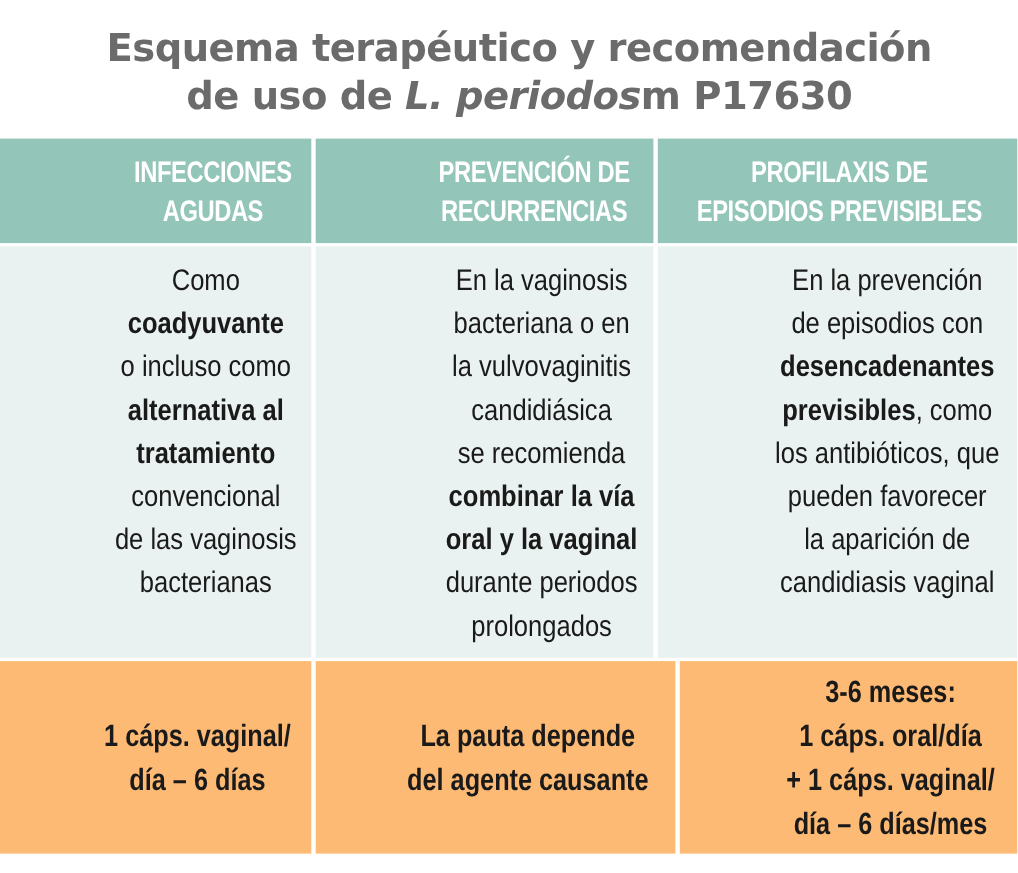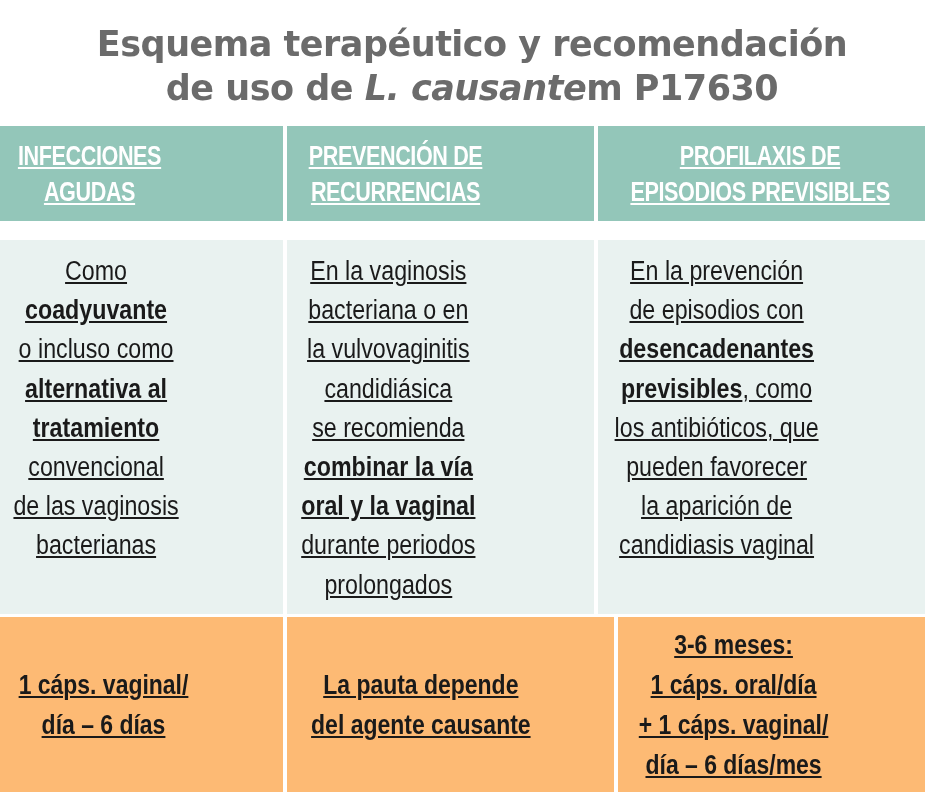--- a/index.html
+++ b/index.html
@@ -9,56 +9,56 @@
     }
     .title {
       position:absolute; left:27px; top:22px; width:890px;
       font-family:"DejaVu Sans", sans-serif; font-weight:bold;
       font-size:35px; line-height:44px; color:#6b6b6b; letter-spacing:-0.5px;text-align:center;
     }
     .title .it { font-style:italic; }
     .grid { position:absolute; left:0; top:126px; width:925px; }
     .row { display:flex; }
     .cell {
-      box-sizing:border-box; display:flex; align-items:center; justify-content:flex-start;
-      text-align:center; margin-right:4px;text-decoration:underline;
+      box-sizing:border-box; display:flex; align-items:center; justify-content:flex-end;
+      text-align:center; margin-right:4px;
     }
     .cell:last-child { margin-right:0; }
     .c1 { width:283px; }
     .c2 { width:327px; }
     .c3 { width:307px; }
     .head .cell {
       background:#93c6b9; color:#ffffff; height:95px;
       font-family:"Liberation Sans", sans-serif; font-weight:bold;
       font-size:27px; line-height:36px; transform-origin:center;
       letter-spacing:-0.5px;
     }
     .head .cell span { display:inline-block; transform:scaleX(0.8); white-space:pre-line; }
-    .body-row { margin-top:19px; }
+    .body-row { margin-top:3px; }
     .body-row .cell {
       background:#e9f2f0; color:#1a1a1a; height:374px; align-items:flex-start;
       padding-top:12px;
       font-family:"Liberation Sans", sans-serif; font-size:27px; line-height:39.2px;
     }
     .body-row .cell .txt { display:inline-block; transform:scaleX(0.86); white-space:pre-line; }
     .body-row b { font-weight:bold; }
     .dose-row { margin-top:3px; }
     .dose-row .cell {
       background:#fdba74; color:#1a1a1a; height:175px;
       font-family:"Liberation Sans", sans-serif; font-weight:bold;
       font-size:28px; line-height:40px;
     }
     .dose-row .cell span { display:inline-block; transform:scaleX(0.82); white-space:pre-line; }
   </style>
 </head>
 <body>
 
 <div class="title">
   <div>Esquema terapéutico y recomendación</div>
-  <div><span>de uso de </span><span class="it">L. causante</span><span>m P17630</span></div>
+  <div><span>de uso de </span><span class="it">L. periodos</span><span>m P17630</span></div>
 </div>
 
 <div class="grid">
   <div class="row head">
     <div class="cell c1">
         <span>INFECCIONES
 AGUDAS</span>
       </div>
     <div class="cell c3">
         <span>PREVENCIÓN DE

